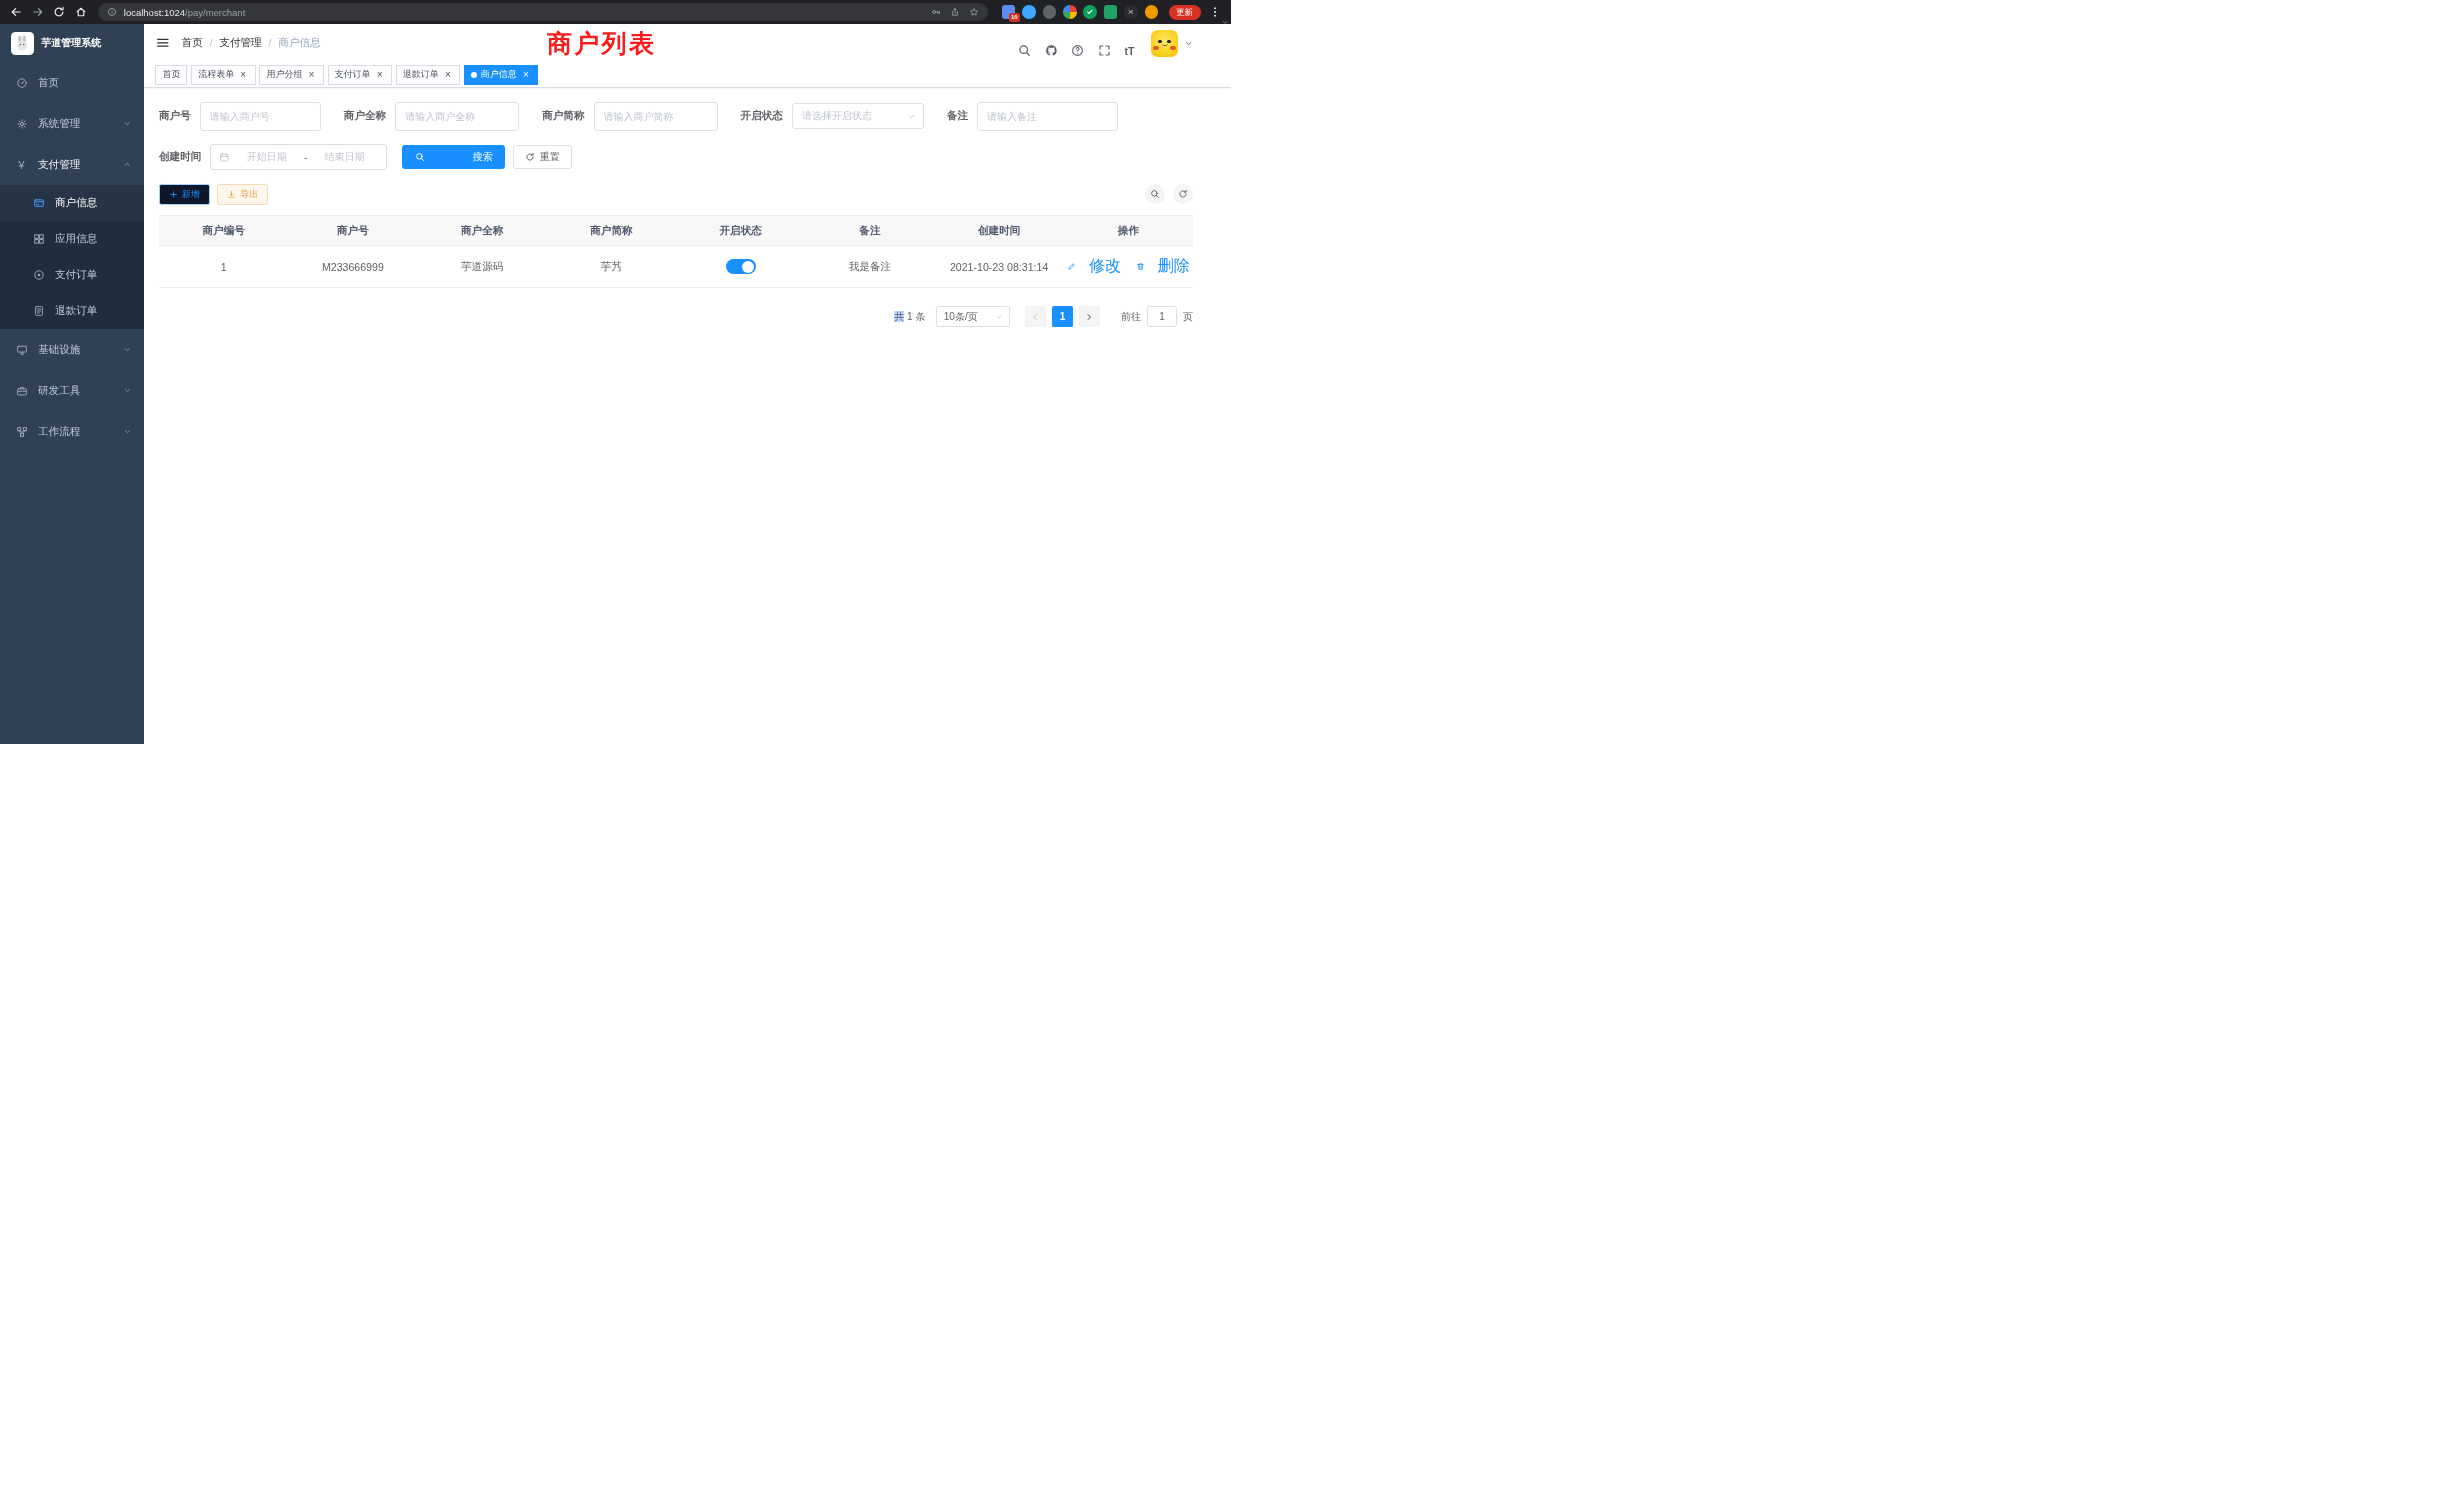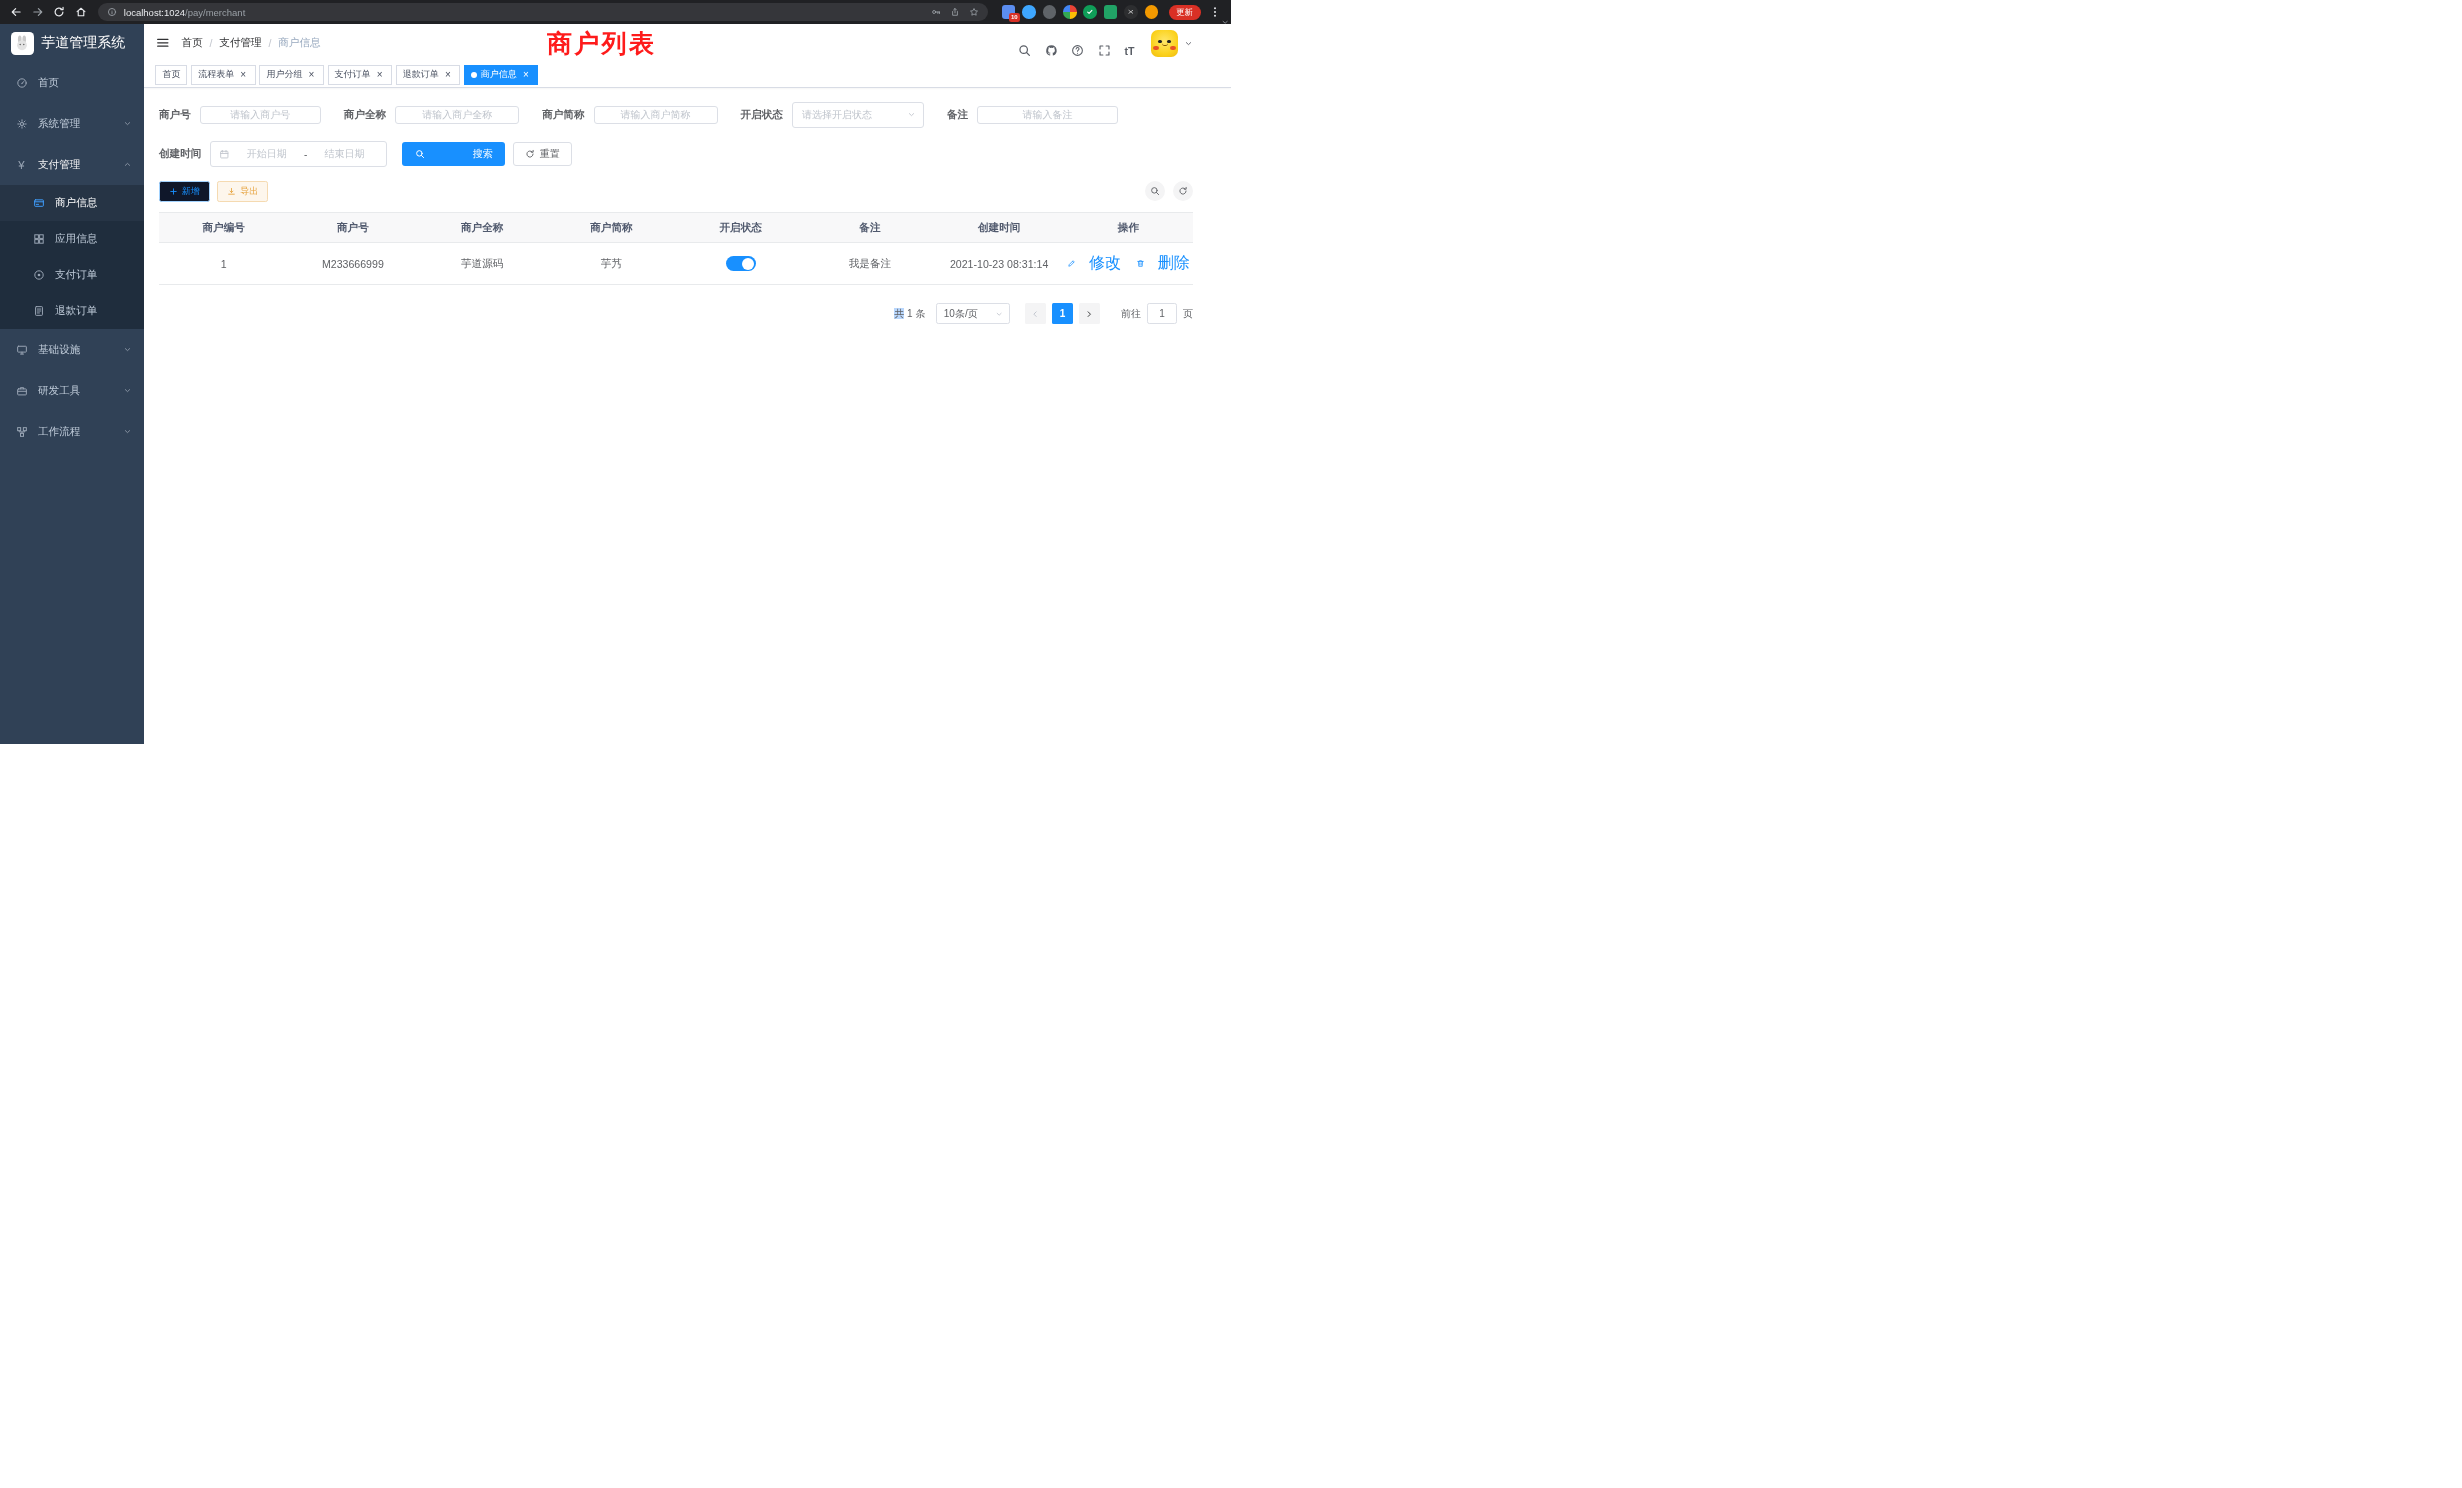--- a/index.html
+++ b/index.html
@@ -34,21 +34,21 @@
   .update { background:#d93025; color:#fff; font-size:8.3px; height:15px; padding:0 7.6px; border-radius:7.6px; display:flex; align-items:center; margin:0 3px; flex:0 0 auto; cursor:pointer; }
   .tbcaret { position:absolute; right:1.5px; top:15px; color:#9aa0a6; }
   .tbcaret svg { width:8.3px; height:8.3px; }
 
   
   .app { display:flex; height:720px; }
   .sidebar { width:144px; background:#304156; flex:0 0 auto; overflow:hidden; }
   .logo { height:38px; display:flex; align-items:center; padding-left:10.6px; gap:7.6px; }
   .logo-img { width:23px; height:23px; background:#fff; border-radius:4.5px; display:flex; align-items:center; justify-content:center; overflow:hidden; }
   .logo-img svg { width:18px; height:18px; }
-  .logo-title { color:#fff; font-size:14px; font-weight:normal; }
+  .logo-title { color:#fff; font-size:10px; font-weight:bold; }
   .mi { height:41px; display:flex; align-items:center; padding:0 12px 0 15px; color:#bfcbd9; font-size:10.6px; cursor:pointer; }
   .mi .ic, .smi .ic { width:13px; height:13px; margin-right:10px; display:flex; align-items:center; justify-content:center; color:#9aa6b5; font-size:11.4px; flex:0 0 auto; }
   .mi .ic svg, .smi .ic svg { width:12px; height:12px; }
   .mi .lbl, .smi .lbl { flex:1; }
   .chev { display:flex; color:#8d98a8; }
   .chev svg { width:9px; height:9px; }
   .mi.open { color:#f4f4f5; }
   .sub { background:#1f2d3d; }
   .smi { height:36px; display:flex; align-items:center; padding:0 12px 0 32px; color:#bfcbd9; font-size:10.6px; cursor:pointer; }
   .smi.active { color:#fff; background:#263445; }
@@ -79,21 +79,21 @@
   .tag { height:20px; display:inline-flex; align-items:center; padding:0 6px; border:0.8px solid #d8dce5; background:#fff; color:#495060; font-size:9px; gap:3.8px; cursor:pointer; }
   .tag .dot { width:6px; height:6px; border-radius:50%; background:#fff; display:none; }
   .tag.active { background:#1890ff; border-color:#1890ff; color:#fff; }
   .tag.active .dot { display:inline-block; }
   .tag .x { width:10.6px; height:10.6px; display:flex; align-items:center; justify-content:center; font-size:10px; line-height:1; border-radius:50%; }
 
   .content { flex:1; padding:13.6px 38px 0 15px; }
   .frow { display:flex; align-items:center; margin-bottom:13.6px; }
   .fitem { display:flex; align-items:center; margin-right:23px; }
   .flabel { font-size:10.6px; font-weight:700; color:#606266; margin-right:9px; white-space:nowrap; }
-  .inp { height:18px; border:0.8px solid #dcdfe6; border-radius:3px; padding:0 9px; font-size:10px; color:#606266; outline:none; background:#fff; font-family:inherit;text-align:center; }
+  .inp { height:29px; border:0.8px solid #dcdfe6; border-radius:3px; padding:0 9px; font-size:10px; color:#606266; outline:none; background:#fff; font-family:inherit; }
   .inp::placeholder { color:#bfc4cc; }
   .w160{width:121px} .w164{width:124px} .w174{width:132px} .w186{width:141px}
   .sel { height:26px; border:0.8px solid #dcdfe6; border-radius:3px; background:#fff; display:flex; align-items:center; justify-content:space-between; padding:0 6.8px 0 9px; font-size:10px; color:#bfc4cc; cursor:pointer; }
   .sel .cv { display:flex; color:#c0c4cc; } .sel .cv svg { width:9px; height:9px; }
   .drange { width:177px; height:26px; border:0.8px solid #dcdfe6; border-radius:3px; background:#fff; display:flex; align-items:center; padding:0 7.6px; gap:3px; }
   .drange .cal { display:flex; color:#c0c4cc; } .drange .cal svg { width:10.6px; height:10.6px; }
   .dph { flex:1; text-align:center; font-size:10px; color:#bfc4cc; }
   .dsep { font-size:10px; color:#606266; }
   .btn { height:24px; display:inline-flex; align-items:center; gap:4.5px; padding:0 11.4px; border-radius:3px; font-size:10px; cursor:pointer; border:0.8px solid transparent; }
   .btn svg { width:10px; height:10px; }

